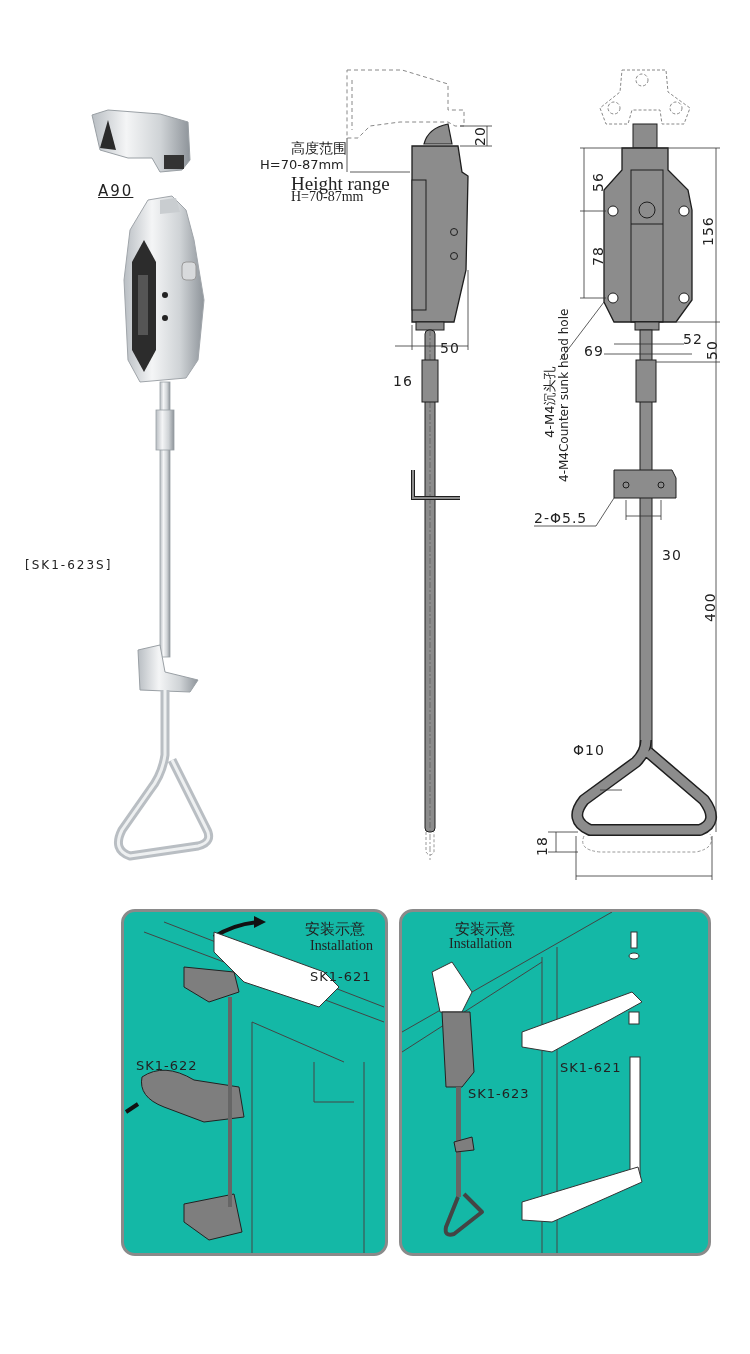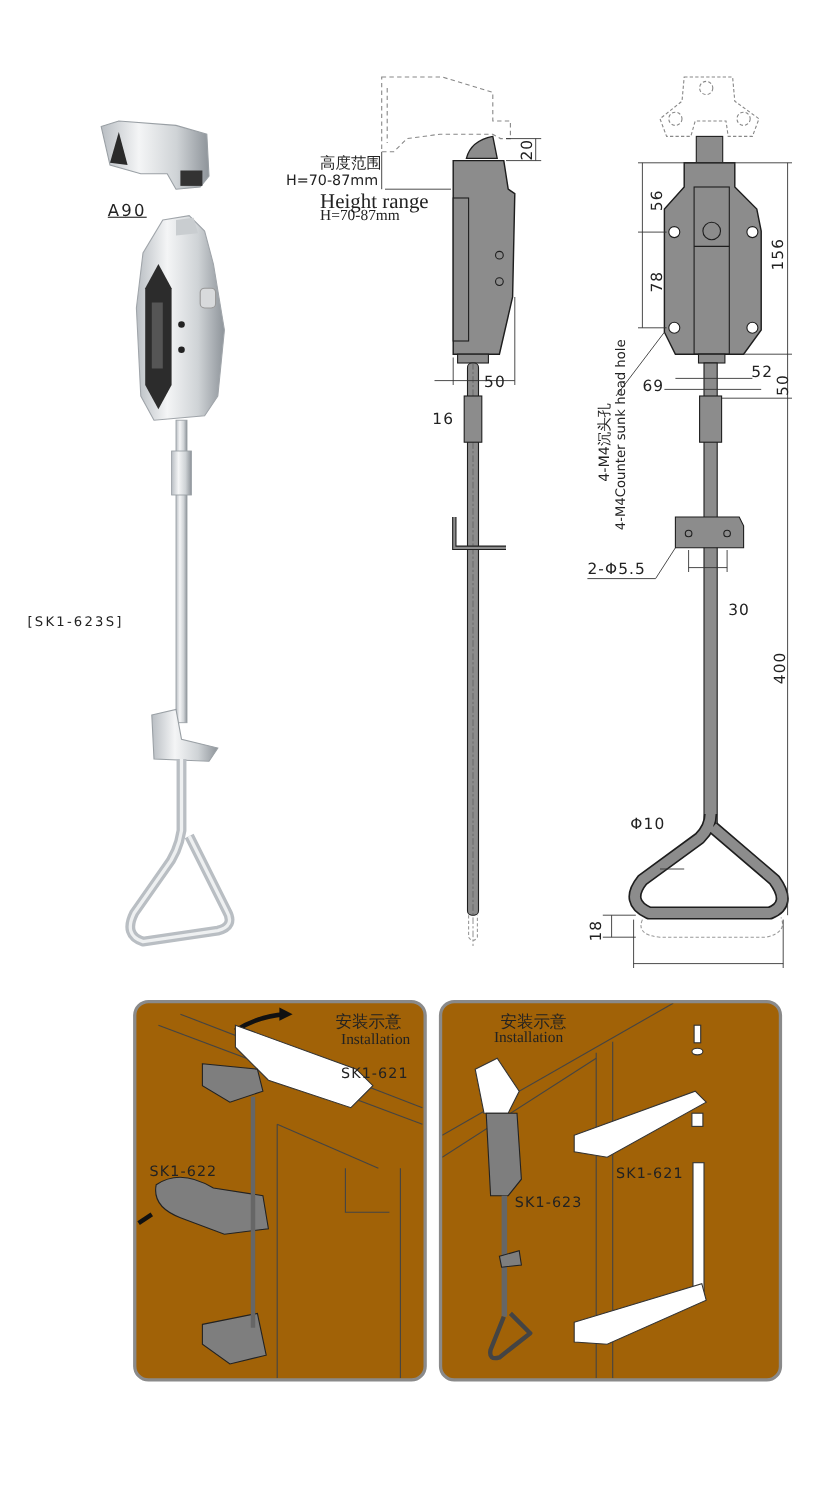--- a/index.html
+++ b/index.html
@@ -2,21 +2,21 @@
 <html><head>
 <meta charset="utf-8">
 <style>
   html,body{margin:0;padding:0;background:#fff;}
   body{width:750px;height:1354px;position:relative;overflow:hidden;font-family:"DejaVu Sans",sans-serif;color:#222;}
   svg{position:absolute;left:0;top:0;}
   .lbl{position:absolute;white-space:nowrap;font-family:"DejaVu Sans",sans-serif;color:#222;}
   .serif{font-family:"Liberation Serif","DejaVu Serif",serif;margin-left:31px;}
   .dim{font-size:14px;letter-spacing:1px;}
   .vert{transform-origin:left top;transform:rotate(-90deg);}
-  .panel{position:absolute;border:3px solid #8a8a8a;border-radius:14px;background:#a16207;overflow:hidden;}
+  .panel{position:absolute;border:3px solid #8a8a8a;border-radius:14px;background:#14b8a6;overflow:hidden;}
 </style>
 </head>
 <body>
 
 <div>
   <svg width="750" height="900">
     <defs>
       <linearGradient id="chrome" x1="0" x2="1" y1="0" y2="0">
         <stop offset="0" stop-color="#b9bec3"></stop>
         <stop offset="0.35" stop-color="#f4f5f6"></stop>

